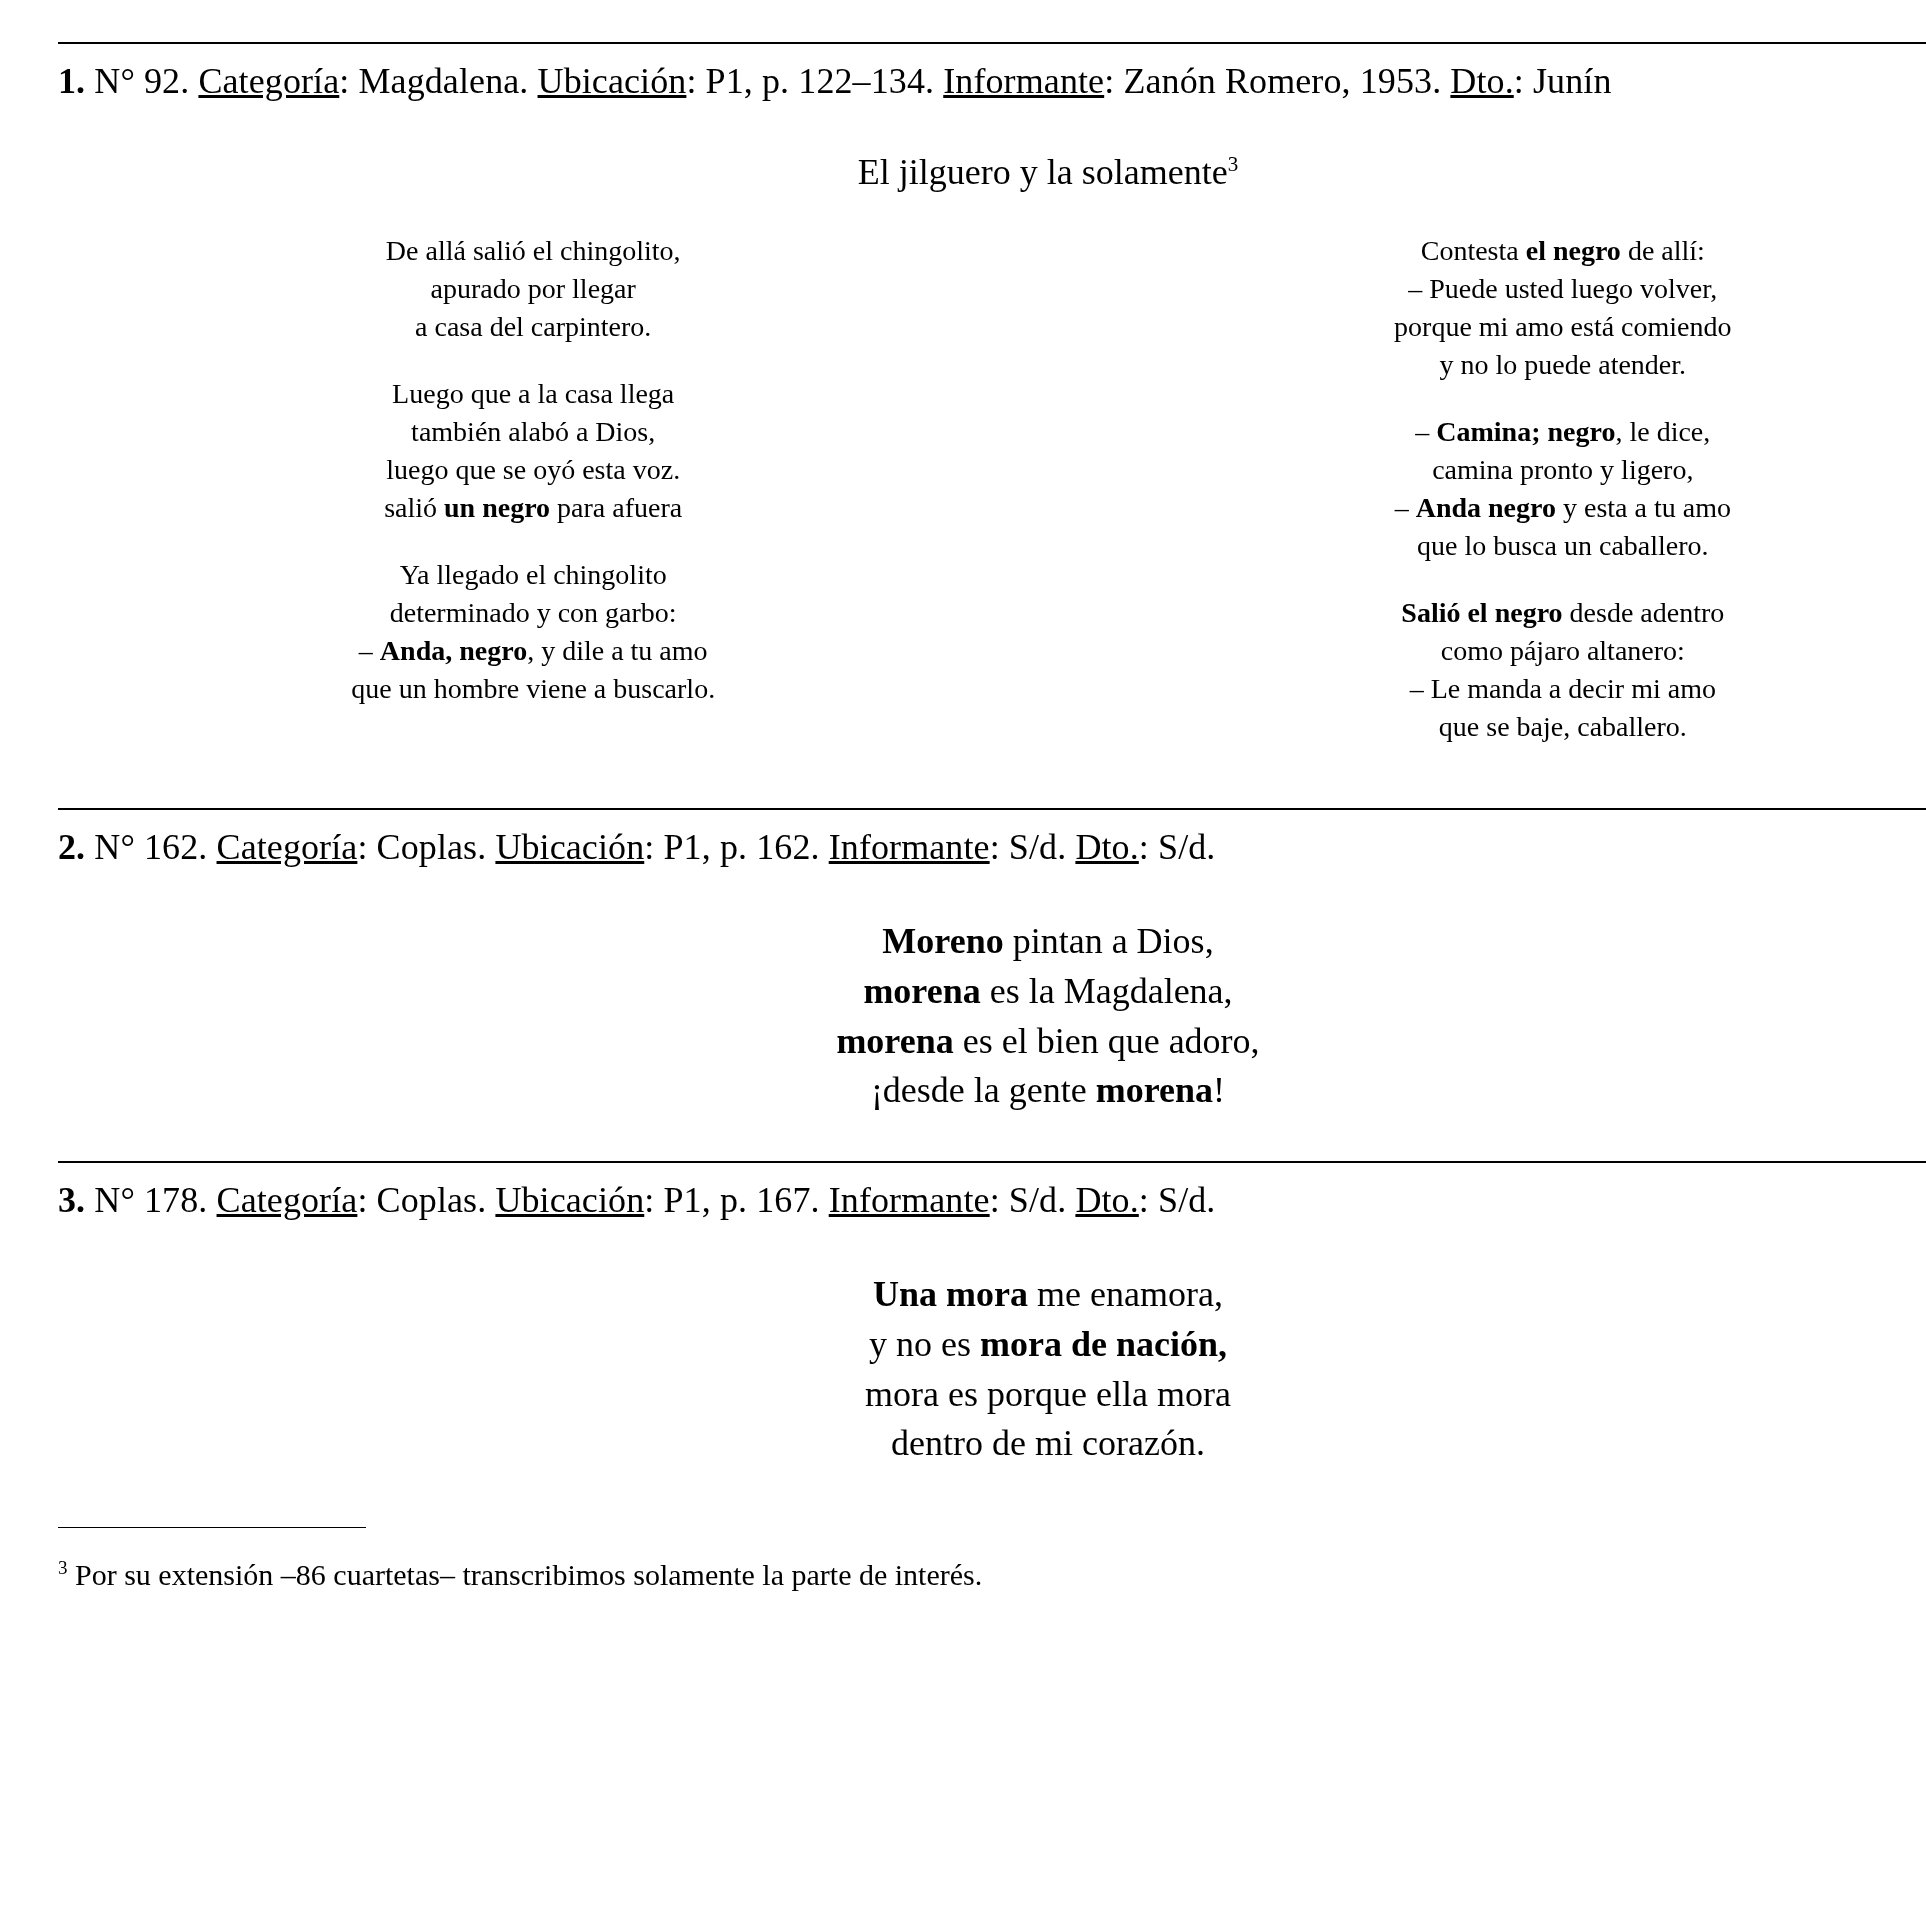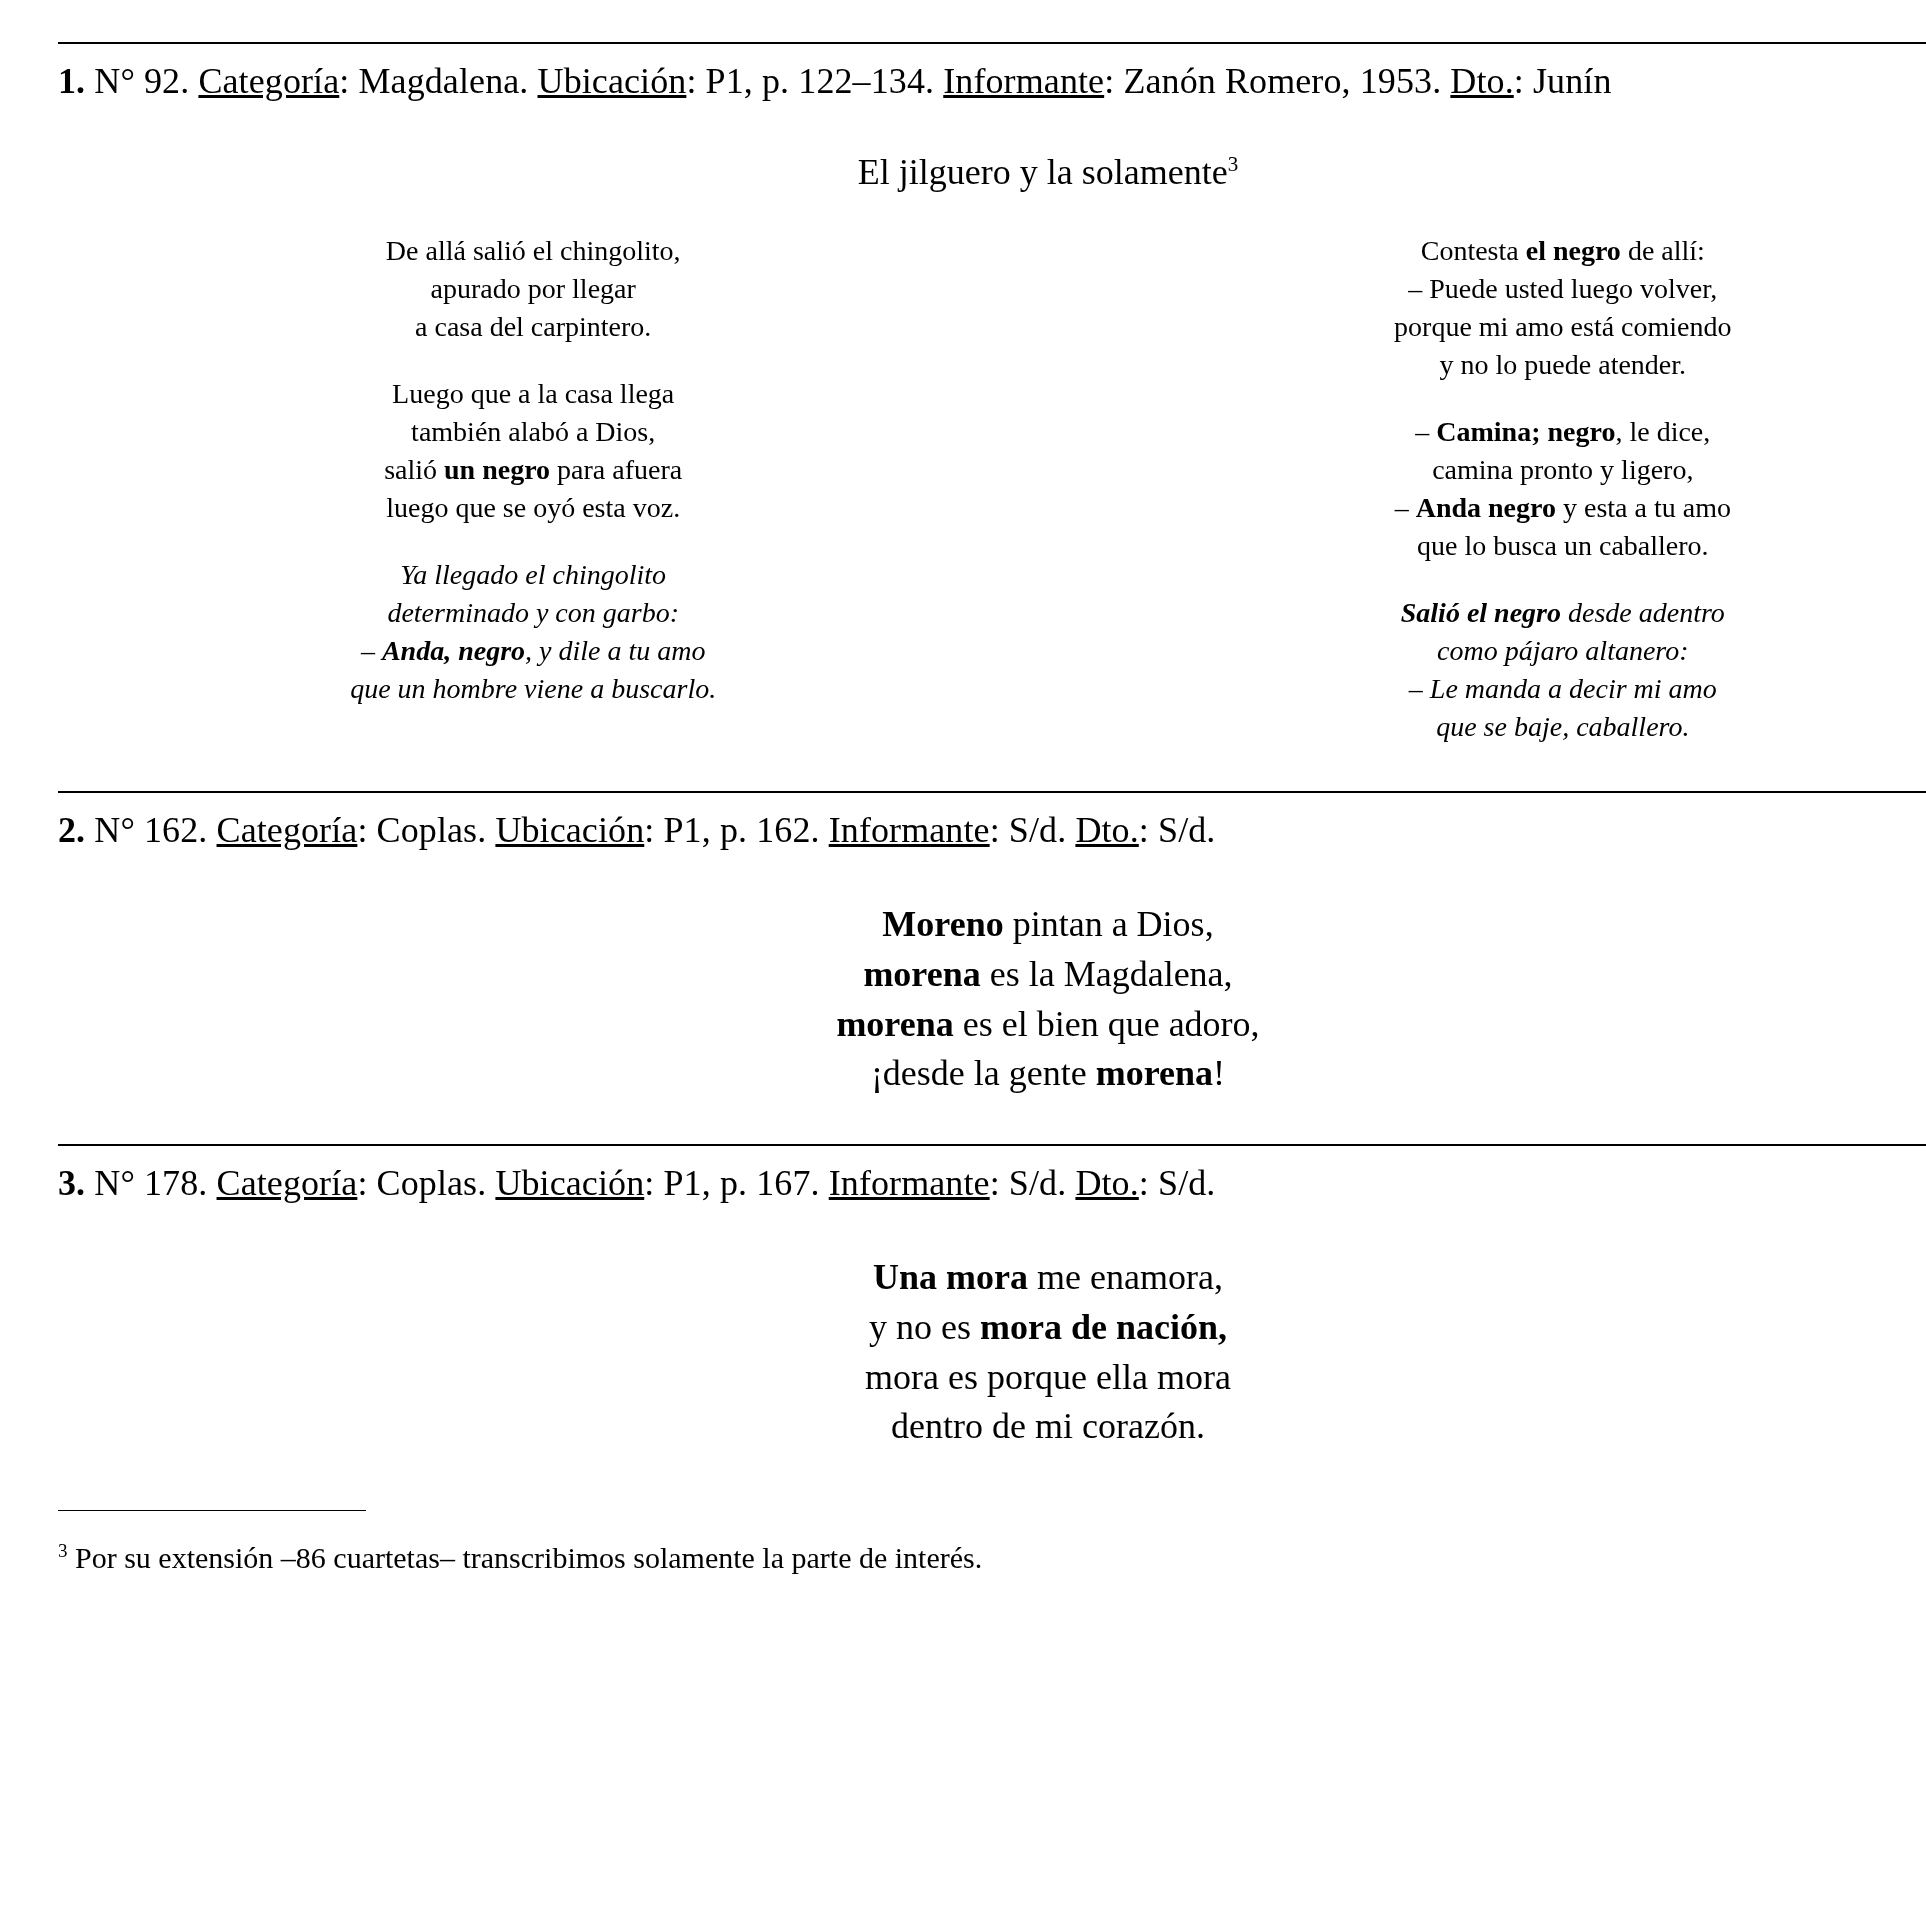--- a/index.html
+++ b/index.html
@@ -57,22 +57,21 @@
   .col {
     width: 48%;
     text-align: center;
     font-size: 28px;
     line-height: 1.36;
   }
   .stanza {
     margin-bottom: 28.5px;
   }
   .stanza:last-child {
-    margin-bottom: 0;
-    font-style: italic;
+    margin-bottom: 17px;
   }
   .line {
     white-space: nowrap;
   }
   b {
     font-weight: bold;
   }
   .center-poem {
     text-align: center;
     font-size: 36px;
@@ -132,22 +131,22 @@
     <div class="two-col">
       <div class="col" id="col-left">
           <div class="stanza">
             <div class="line"><span>De allá salió el chingolito,</span></div>
             <div class="line"><span>apurado por llegar</span></div>
             <div class="line"><span>a casa del carpintero.</span></div>
           </div>
           <div class="stanza">
             <div class="line"><span>Luego que a la casa llega</span></div>
             <div class="line"><span>también alabó a Dios,</span></div>
+            <div class="line"><span>luego que se oyó esta voz.</span></div>
             <div class="line"><span>salió </span><b>un negro</b><span> para afuera</span></div>
-            <div class="line"><span>luego que se oyó esta voz.</span></div>
           </div>
           <div class="stanza">
             <div class="line"><span>Ya llegado el chingolito</span></div>
             <div class="line"><span>determinado y con garbo:</span></div>
             <div class="line"><span>– </span><b>Anda, negro</b><span>, y dile a tu amo</span></div>
             <div class="line"><span>que un hombre viene a buscarlo.</span></div>
           </div>
         </div>
       <div class="col" id="col-right">
           <div class="stanza">

